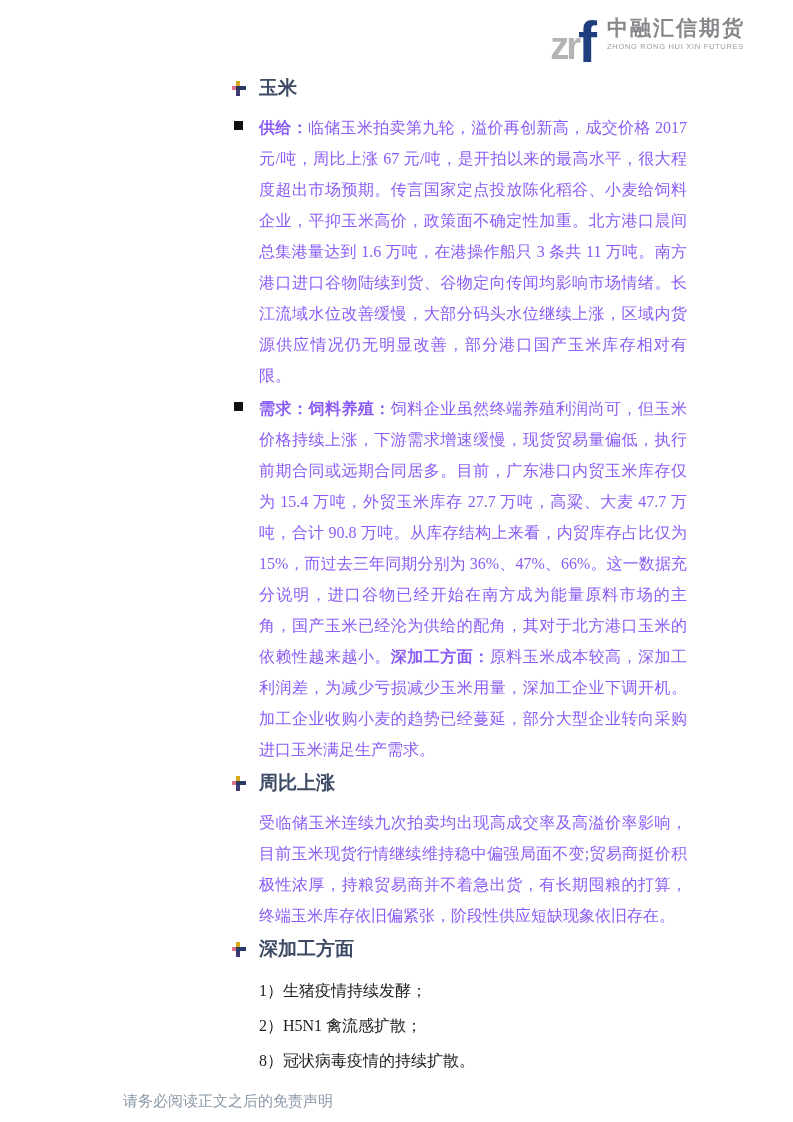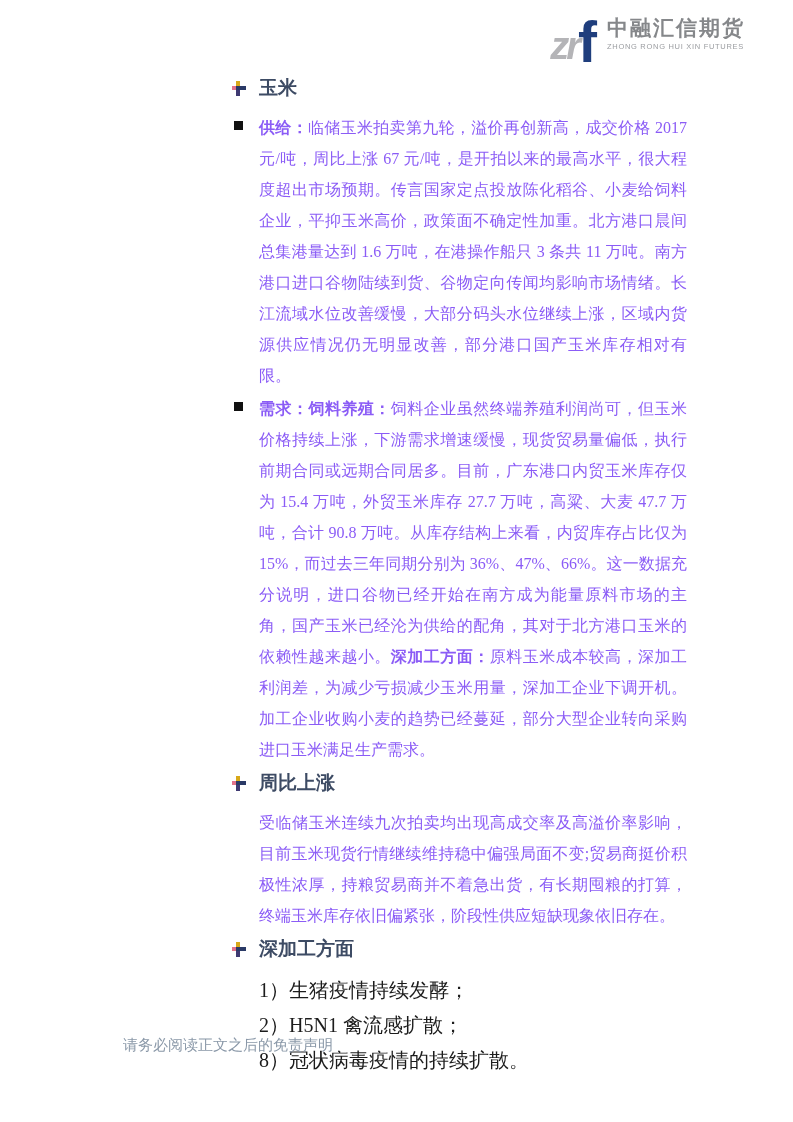--- a/index.html
+++ b/index.html
@@ -7,21 +7,21 @@
     width:793px; height:1122px;
     background:#ffffff;
     position:relative;
     overflow:hidden;
     font-family:"Liberation Serif","DejaVu Serif",serif;
   }
 
   
   .logo { position:absolute; top:14px; right:48px; display:flex; align-items:flex-start; }
   .logo-mark { display:flex; font-family:"Liberation Sans",sans-serif; font-weight:bold; line-height:1; }
-  .logo-zr { font-size:38px; color:#b4b4b7; letter-spacing:-3px; margin-top:13px;font-style:italic; }
+  .logo-zr { font-size:38px; color:#b4b4b7; letter-spacing:-3px; margin-top:13px; }
   .logo-f  { font-size:57px; color:#1f3e7d; margin-left:0px; }
   .logo-text { margin:3px 0 0 10px; font-family:"Liberation Sans",sans-serif; }
   .logo-cn { font-weight:bold; font-size:21px; color:#85878a; letter-spacing:2px; line-height:1.05; white-space:nowrap; }
   .logo-en { font-size:7.5px; color:#9a9ca0; letter-spacing:0.7px; margin-top:3px; white-space:nowrap; }
 
   
   .content { position:absolute; left:259px; top:76px; width:428px; }
 
   .h { position:relative; font-family:"Liberation Sans",sans-serif; font-weight:bold;
        font-size:19px; color:#3d4b64; margin:0 0 12px 0; line-height:24px; }
@@ -36,23 +36,23 @@
   .mk .a4 { left:4px; top:9px; width:4px; height:6px;  background:#3f3a72; }
 
   .block { position:relative; margin:0 0 2px 0; }
   .sq { position:absolute; left:-25px; top:9px; width:9px; height:9px; background:#111111; }
 
   .para { margin:0; font-size:16px; line-height:31px; color:#8b5cf6;
           text-align:justify; text-justify:inter-ideograph; }
   .para .b { font-weight:bold; font-family:"Liberation Sans",sans-serif; }
 
   .risk-list { margin-top:2px; }
-  .risk-item { font-size:20px; line-height:35px; color:#1c1c1c; }
+  .risk-item { font-size:16px; line-height:35px; color:#1c1c1c; }
 
-  .footer { position:absolute; left:123px; top:1036px; font-size:15px; color:#8a98a8;text-align:right; }
+  .footer { position:absolute; left:123px; top:1092px; font-size:15px; color:#8a98a8;text-align:right; }
 </style>
 </head>
 <body>
 
 <div class="page">
 
   <header class="logo">
     <div class="logo-mark">
       <span class="logo-zr">zr</span>
       <span class="logo-f">f</span>

